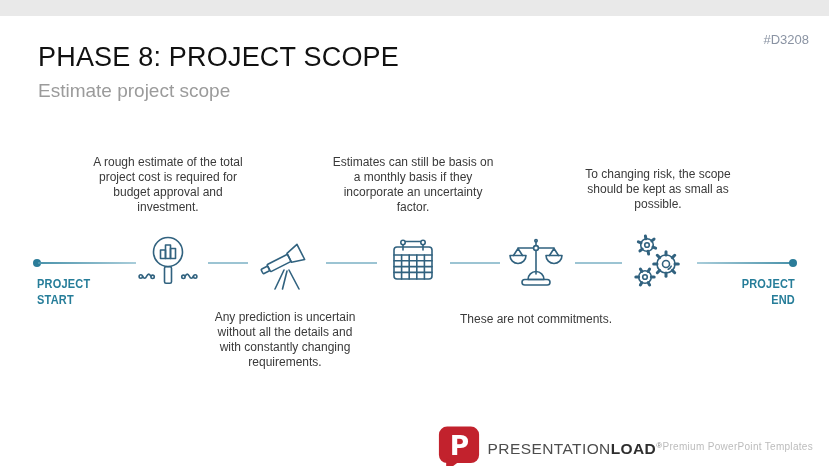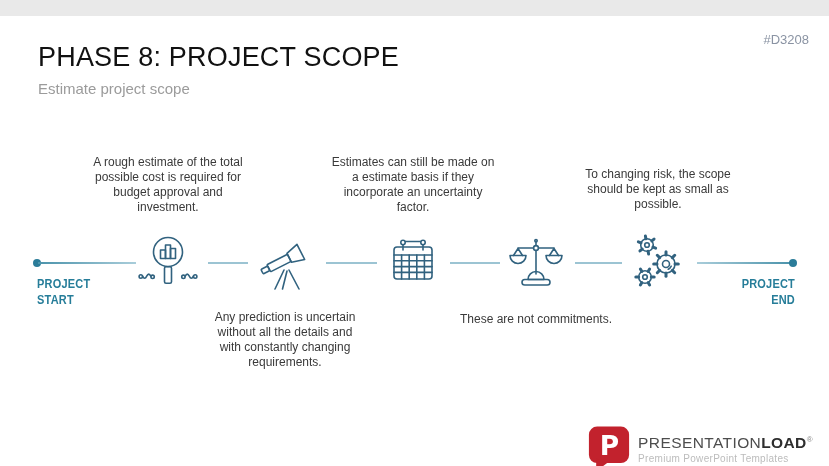--- a/index.html
+++ b/index.html
@@ -11,21 +11,21 @@
     overflow:hidden;
     margin:16px auto;
   }
   .title{
     position:absolute;left:38px;top:26px;
     font-size:27px;color:#111;letter-spacing:0.2px;
     font-weight:500;
   }
   .subtitle{
     position:absolute;left:38px;top:64px;
-    font-size:15px;color:#9b9b9b;
+    font-size:19px;color:#9b9b9b;
   }
   .slide-code{
     position:absolute;right:20px;top:16px;
     font-size:13px;color:#8a93a3;
   }
   
   .tl-seg{position:absolute;top:246px;height:2px;background:#9cc4d3;}
   .tl-seg.start{left:38px;width:98px;background:linear-gradient(90deg,#4b93ab,#a9cdda);}
   .tl-seg.end{left:697px;width:94px;background:linear-gradient(90deg,#a9cdda,#4b93ab);}
   .tl-dot{position:absolute;top:243px;width:8px;height:8px;border-radius:50%;background:#2b7c99;}
@@ -47,38 +47,38 @@
     text-align:center;
   }
   .cap-t1{left:88px;top:139px;width:160px;}
   .cap-t2{left:330px;top:139px;width:166px;}
   .cap-t3{left:582px;top:151px;width:152px;}
   .cap-b1{left:208px;top:294px;width:154px;}
   .cap-b2{left:458px;top:296px;width:156px;}
   
   .brand{position:absolute;right:16px;bottom:10px;display:flex;align-items:center;gap:8px;}
   .brand-mark{width:42px;height:47px;flex:0 0 auto;}
-  .brand-text{display:flex;flex-direction:column;}
+  .brand-text{display:flex;flex-direction:row;}
   .brand-name{font-size:15.5px;color:#4d4d4d;letter-spacing:0.4px;white-space:nowrap;}
   .brand-name b{color:#2e2e2e;}
   .brand-reg{font-size:8px;color:#8a8a8a;vertical-align:super;}
   .brand-tag{font-size:10px;color:#bcbcbc;letter-spacing:0.3px;margin-top:1px;}
   .teeth line{stroke-width:3;}
 </style>
 </head>
 <body>
 
 <div class="slide">
 
   <div class="title">PHASE 8: PROJECT SCOPE</div>
   <div class="subtitle">Estimate project scope</div>
   <div class="slide-code">#D3208</div>
 
-  <div class="caption cap-t1">A rough estimate of the total possible cost is required for budget approval and investment.</div>
-  <div class="caption cap-t2">Estimates can still be made on a estimate basis if they incorporate an uncertainty factor.</div>
+  <div class="caption cap-t1">A rough estimate of the total project cost is required for budget approval and investment.</div>
+  <div class="caption cap-t2">Estimates can still be basis on a monthly basis if they incorporate an uncertainty factor.</div>
   <div class="caption cap-t3">To changing risk, the scope should be kept as small as possible.</div>
 
   <div class="tl-dot start"></div>
   <div class="tl-seg start"></div>
   <div class="tl-seg" style="left:208px;width:40px;"></div>
   <div class="tl-seg" style="left:326px;width:51px;"></div>
   <div class="tl-seg" style="left:450px;width:50px;"></div>
   <div class="tl-seg" style="left:575px;width:47px;"></div>
   <div class="tl-seg end"></div>
   <div class="tl-dot end"></div>

